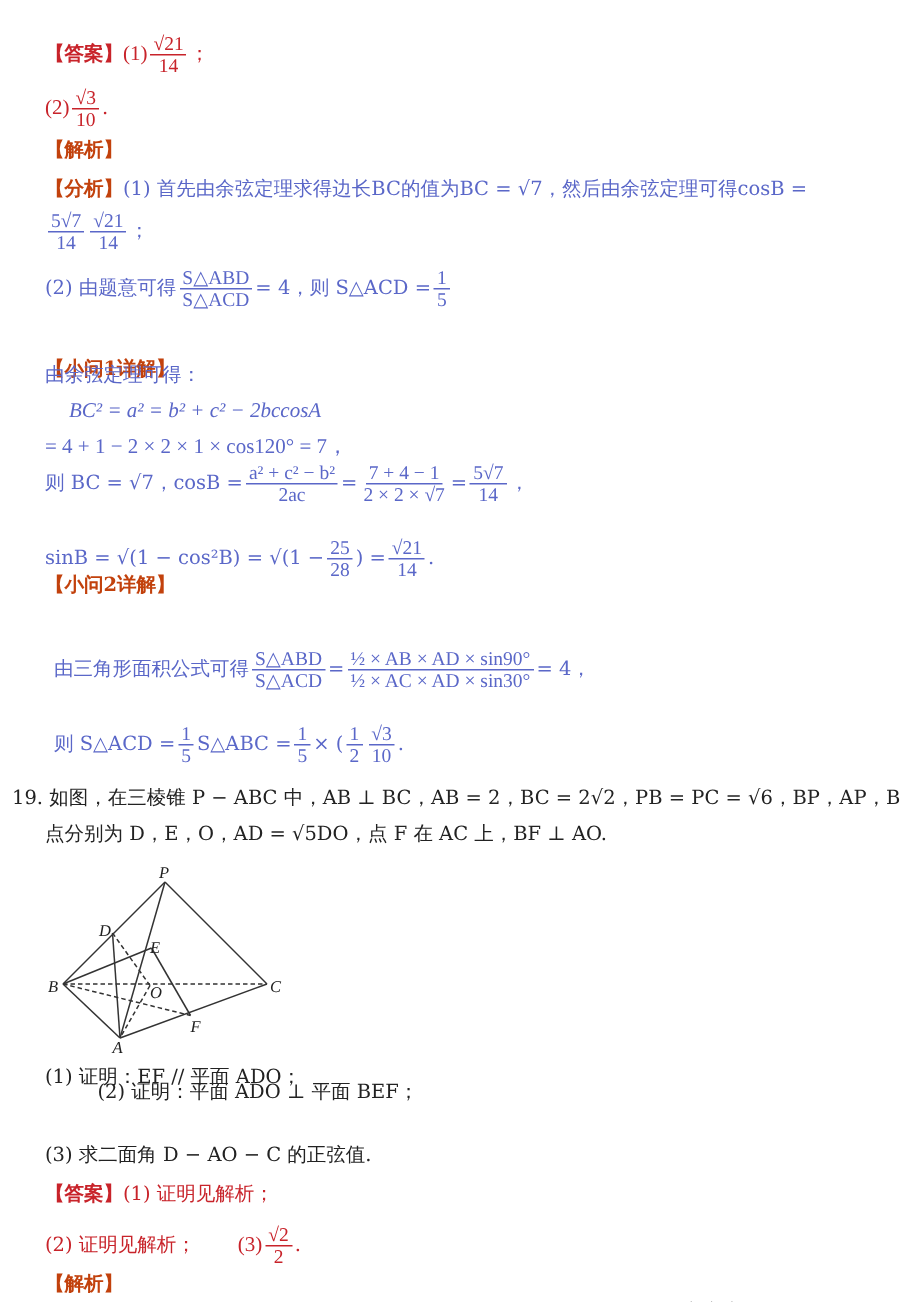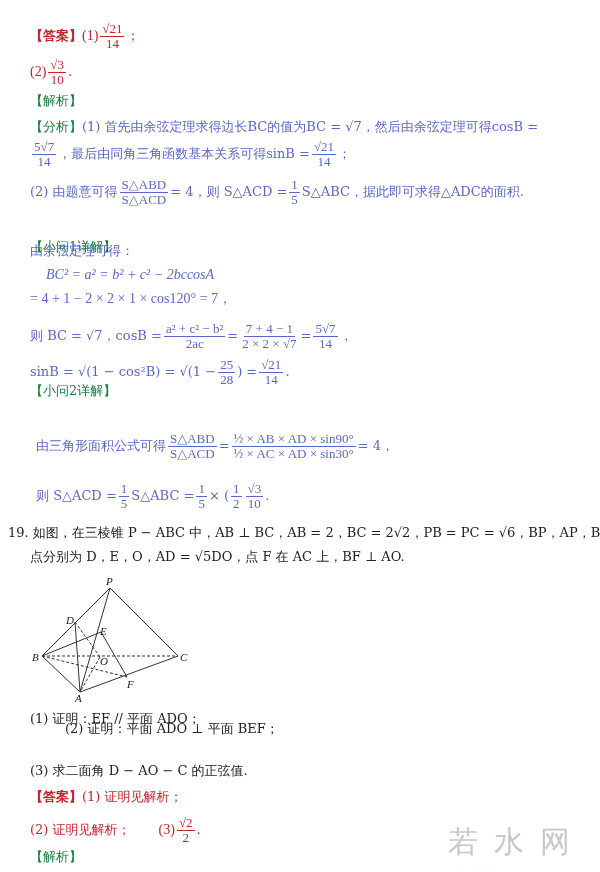--- a/index.html
+++ b/index.html
@@ -4,21 +4,21 @@
 <style>
   html, body { margin: 0; padding: 0; }
   body {
     width: 600px; height: 872px; background: #ffffff; position: relative; overflow: hidden;
     font-family: "DejaVu Serif", "Liberation Serif", serif;
   }
   .line { position: absolute; left: 30px; white-space: nowrap; font-size: 13px; line-height: 18px; }
   .red { color: #c8232a; }
   .blue { color: #5a67c8; }
   .bracket-red { color: #c8232a; font-weight: bold; }
-  .bracket-blue { color: #15803d; font-weight: normal; }
+  .bracket-blue { color: #c2410c; font-weight: bold; }
   .black { color: #222; }
   .m { font-family: "Liberation Serif", serif; font-style: italic; font-size: 14px; }
   .n { font-family: "Liberation Serif", serif; font-size: 14px; }
   .frac { display: inline-flex; flex-direction: column; align-items: center; vertical-align: middle; margin: 0 2px; font-family: "Liberation Serif", serif; font-size: 13px; line-height: 14px; }
   .frac .num { border-bottom: 1px solid currentColor; padding: 0 2px; }
   .frac .den { padding: 0 2px; }
   .diagram { position: absolute; left: 0; top: 0; }
   .watermark { position: absolute; left: 430px; top: 822px; width: 160px; height: 48px; }
   .wm-big { position: absolute; left: 18px; top: 0; font-family: "DejaVu Sans", sans-serif; font-size: 30px; color: #c8c8c8; letter-spacing: 16px; }
   .wm-small { position: absolute; left: 0; top: 22px; font-family: "DejaVu Sans", sans-serif; font-size: 14px; color: #333; white-space: nowrap; }
@@ -41,40 +41,40 @@
 </div>
 <div class="line bracket-blue" style="top:92px;">【解析】</div>
 
 <div class="line blue" style="top:118px;">
   <span class="bracket-blue">【分析】</span><span>(1) 首先由余弦定理求得边长BC的值为BC = √7，然后由余弦定理可得cosB =</span>
 </div>
 <div class="line blue" style="top:140px;">
   <span class="frac">
       <span class="num">5√7</span>
       <span class="den">14</span>
-    </span><span>，最后由同角三角函数基本关系可得sinB =</span><span class="frac">
+    </span><span class="frac">
       <span class="num">√21</span>
       <span class="den">14</span>
     </span><span>；</span>
 </div>
 <div class="line blue" style="top:178px;">
   <span>(2) 由题意可得</span><span class="frac">
       <span class="num">S△ABD</span>
       <span class="den">S△ACD</span>
     </span><span>= 4，则 S△ACD =</span><span class="frac">
       <span class="num">1</span>
       <span class="den">5</span>
-    </span><span>S△ABC，据此即可求得△ADC的面积.</span>
+    </span>
 </div>
 
 <div class="line bracket-blue" style="top:218px;margin-top:20px;">【小问1详解】</div>
 <div class="line blue" style="top:242px;">由余弦定理可得：</div>
 <div class="line blue m" style="top:266px;margin-left:16px;">BC² = a² = b² + c² − 2bccosA</div>
 <div class="line blue n" style="top:290px;">= 4 + 1 − 2 × 2 × 1 × cos120° = 7，</div>
-<div class="line blue" style="top:322px;">
+<div class="line blue" style="top:308px;">
   <span>则 BC = √7，cosB =</span><span class="frac">
       <span class="num">a² + c² − b²</span>
       <span class="den">2ac</span>
     </span>=<span class="frac">
       <span class="num">7 + 4 − 1</span>
       <span class="den">2 × 2 × √7</span>
     </span>=<span class="frac">
       <span class="num">5√7</span>
       <span class="den">14</span>
     </span><span>，</span>
@@ -160,15 +160,14 @@
 </div>
 <div class="line red" style="top:816px;">
   <span>(2) 证明见解析；</span><span style="display:inline-block;width:28px"></span><span class="n">(3)</span><span class="frac">
       <span class="num">√2</span>
       <span class="den">2</span>
     </span><span>.</span>
 </div>
 <div class="line bracket-blue" style="top:848px;">【解析】</div>
 
 <div class="watermark">
-  <div class="wm-big">若水网</div>
   <div class="wm-tiny">...</div>
 </div>
 
 </body></html>

